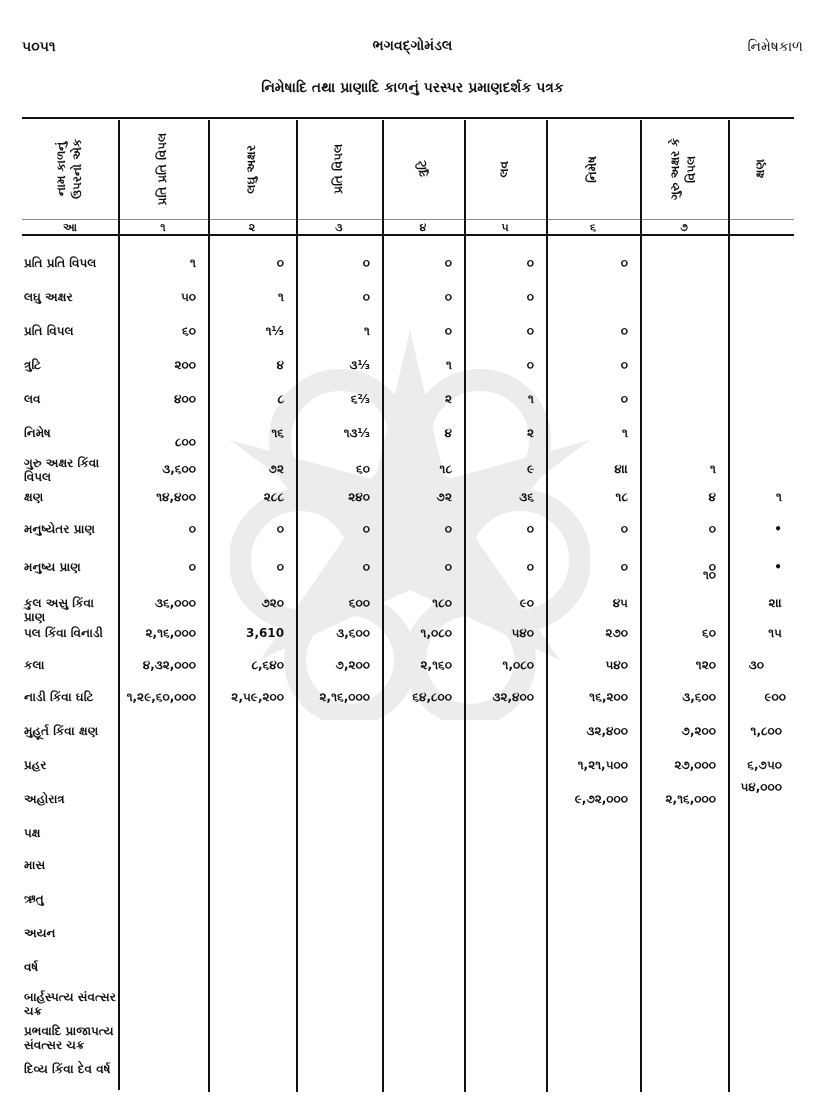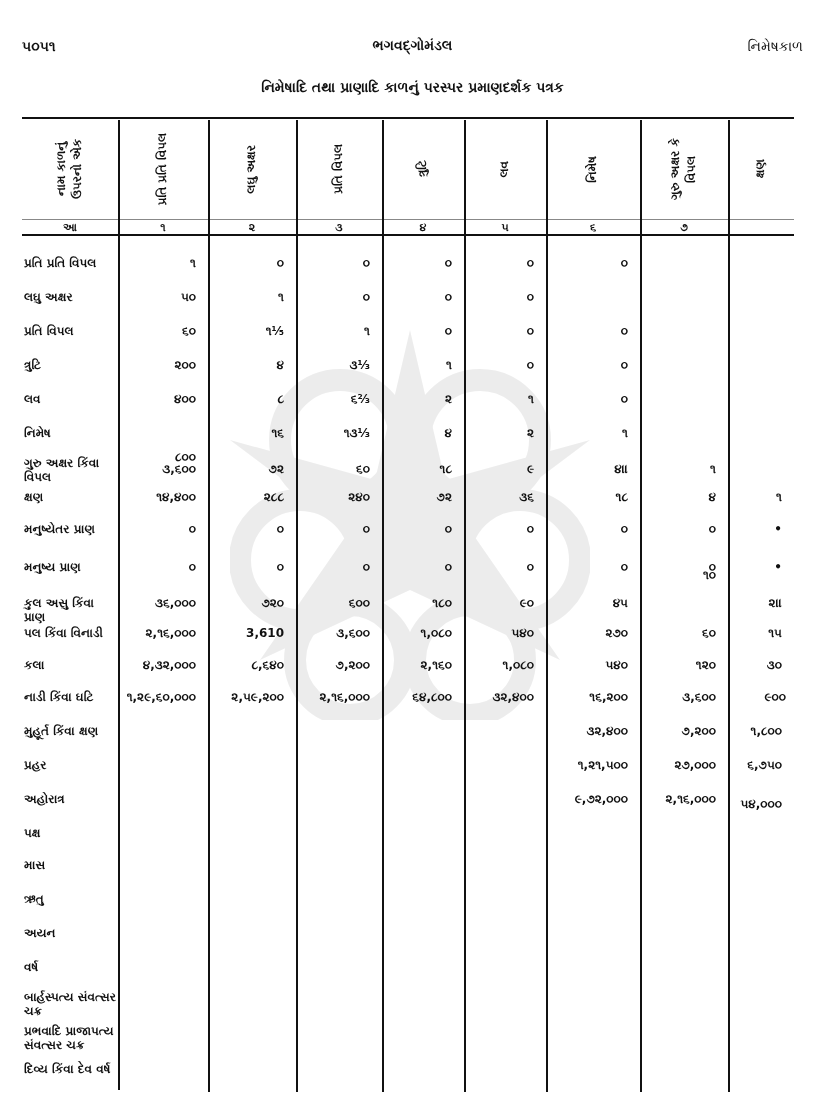--- a/index.html
+++ b/index.html
@@ -132,21 +132,21 @@
     <div class="row-label" style="top:392px">લવ</div>
     <div class="cell" style="top:392px;right:629px">૪૦૦</div>
     <div class="cell" style="top:392px;right:541px">૮</div>
     <div class="cell" style="top:392px;right:455px">૬⅔</div>
     <div class="cell" style="top:392px;right:373px">૨</div>
     <div class="cell" style="top:392px;right:291px">૧</div>
     <div class="cell" style="top:392px;right:197px">૦</div>
     <div class="cell" style="top:392px;right:109px"></div>
     <div class="cell" style="top:392px;right:43px"></div>
     <div class="row-label" style="top:426px">નિમેષ</div>
-    <div class="cell" style="top:450px;right:629px">૮૦૦</div>
+    <div class="cell" style="top:435px;right:629px">૮૦૦</div>
     <div class="cell" style="top:426px;right:541px">૧૬</div>
     <div class="cell" style="top:426px;right:455px">૧૩⅓</div>
     <div class="cell" style="top:426px;right:373px">૪</div>
     <div class="cell" style="top:426px;right:291px">૨</div>
     <div class="cell" style="top:426px;right:197px">૧</div>
     <div class="cell" style="top:426px;right:109px"></div>
     <div class="cell" style="top:426px;right:43px"></div>
     <div class="row-label" style="top:456px">ગુરુ અક્ષર કિંવા વિપલ</div>
     <div class="cell" style="top:462px;right:629px">૩,૬૦૦</div>
     <div class="cell" style="top:462px;right:541px">૭૨</div>
@@ -202,21 +202,21 @@
     <div class="cell" style="top:626px;right:109px">૬૦</div>
     <div class="cell" style="top:626px;right:43px">૧૫</div>
     <div class="row-label" style="top:658px">કલા</div>
     <div class="cell" style="top:658px;right:629px">૪,૩૨,૦૦૦</div>
     <div class="cell" style="top:658px;right:541px">૮,૬૪૦</div>
     <div class="cell" style="top:658px;right:455px">૭,૨૦૦</div>
     <div class="cell" style="top:658px;right:373px">૨,૧૬૦</div>
     <div class="cell" style="top:658px;right:291px">૧,૦૮૦</div>
     <div class="cell" style="top:658px;right:197px">૫૪૦</div>
     <div class="cell" style="top:658px;right:109px">૧૨૦</div>
-    <div class="cell" style="top:658px;right:43px">૩૦</div>
+    <div class="cell" style="top:658px;right:61px">૩૦</div>
     <div class="row-label" style="top:690px">નાડી કિંવા ઘટિ</div>
     <div class="cell" style="top:690px;right:629px">૧,૨૯,૬૦,૦૦૦</div>
     <div class="cell" style="top:690px;right:541px">૨,૫૯,૨૦૦</div>
     <div class="cell" style="top:690px;right:455px">૨,૧૬,૦૦૦</div>
     <div class="cell" style="top:690px;right:373px">૬૪,૮૦૦</div>
     <div class="cell" style="top:690px;right:291px">૩૨,૪૦૦</div>
     <div class="cell" style="top:690px;right:197px">૧૬,૨૦૦</div>
     <div class="cell" style="top:690px;right:109px">૩,૬૦૦</div>
     <div class="cell" style="top:690px;right:39px">૯૦૦</div>
     <div class="row-label" style="top:724px">મુહૂર્ત કિંવા ક્ષણ</div>
@@ -238,21 +238,21 @@
     <div class="cell" style="top:758px;right:109px">૨૭,૦૦૦</div>
     <div class="cell" style="top:758px;right:43px">૬,૭૫૦</div>
     <div class="row-label" style="top:792px">અહોરાત્ર</div>
     <div class="cell" style="top:792px;right:629px"></div>
     <div class="cell" style="top:792px;right:541px"></div>
     <div class="cell" style="top:792px;right:455px"></div>
     <div class="cell" style="top:792px;right:373px"></div>
     <div class="cell" style="top:792px;right:291px"></div>
     <div class="cell" style="top:792px;right:197px">૯,૭૨,૦૦૦</div>
     <div class="cell" style="top:792px;right:109px">૨,૧૬,૦૦૦</div>
-    <div class="cell" style="top:797px;right:43px">૫૪,૦૦૦</div>
+    <div class="cell" style="top:780px;right:43px">૫૪,૦૦૦</div>
     <div class="row-label" style="top:826px">પક્ષ</div>
     <div class="cell" style="top:826px;right:629px"></div>
     <div class="cell" style="top:826px;right:541px"></div>
     <div class="cell" style="top:826px;right:455px"></div>
     <div class="cell" style="top:826px;right:373px"></div>
     <div class="cell" style="top:826px;right:291px"></div>
     <div class="cell" style="top:826px;right:197px"></div>
     <div class="cell" style="top:826px;right:109px"></div>
     <div class="cell" style="top:826px;right:43px"></div>
     <div class="row-label" style="top:858px">માસ</div>

